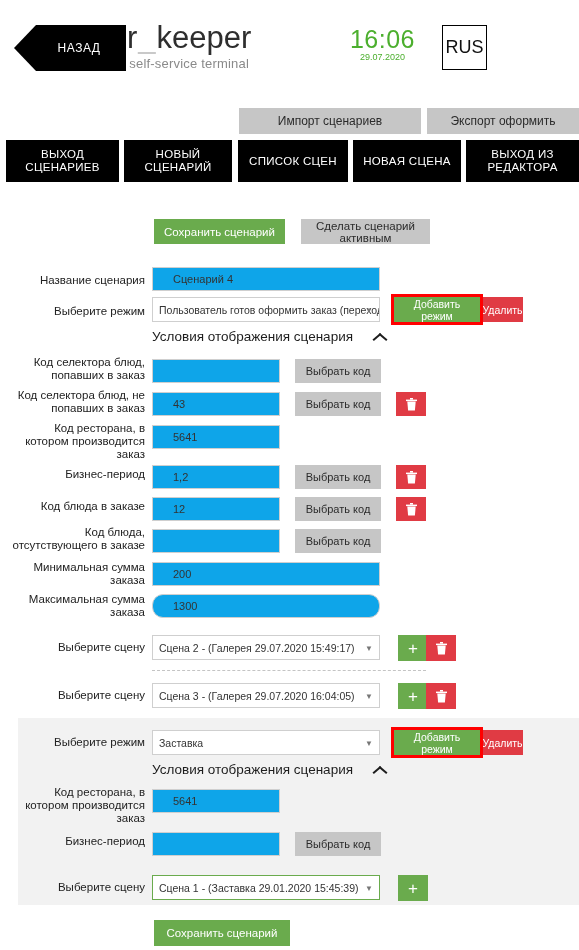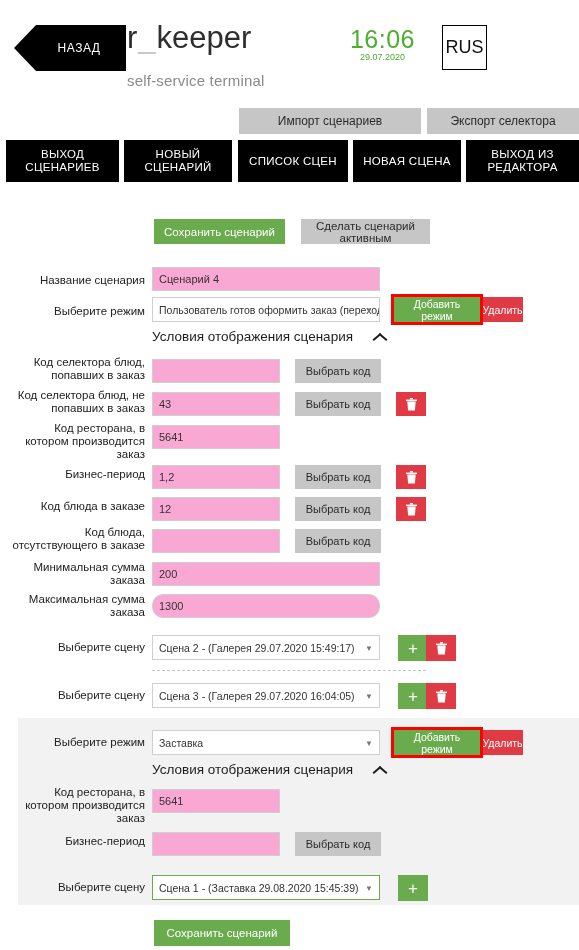--- a/index.html
+++ b/index.html
@@ -22,21 +22,21 @@
     clip-path: polygon(22px 0, 100% 0, 100% 100%, 22px 100%, 0 50%);
     cursor:pointer;
   }
   .back-btn span {
     color:#fff; font-size:12px; letter-spacing:.5px;
     padding-left:18px; font-weight:400;
   }
   .logo { position:absolute; left:127px; top:21px; }
   .logo-main { font-size:31px; color:#2e2e2e; font-weight:400; letter-spacing:0px; line-height:33px; }
   .logo-main .us { color:#c9c9c9; padding:0 1px; }
-  .logo-sub { font-size:15px; color:#8a8a8a; letter-spacing:.2px; margin-top:18px; }
+  .logo-sub { font-size:13px; color:#8a8a8a; letter-spacing:.2px; margin-top:2px; text-align:center; }
 
   .clock { position:absolute; right:86px; top:27px; text-align:center; }
   .clock-time { font-size:25px; color:#4caf2e; line-height:25px; letter-spacing:.5px; }
   .clock-date { font-size:9px; color:#4caf2e; line-height:11px; margin-top:0px; }
   .lang-box {
     position:absolute; right:14px; top:25px;
     width:45px; height:45px; border:1px solid #000;
     display:flex; align-items:center; justify-content:center;
     font-size:18px; color:#111; cursor:pointer; background:#fff;
   }
@@ -78,22 +78,22 @@
   .btn-activate {
     position:absolute; left:301px; top:37px; width:129px; height:25px;
     background:#c6c6c6; color:#2b2b2b; border:none; font-size:11.5px;
     cursor:pointer; font-family:inherit;
   }
   .lbl-wrap { position:absolute; left:10px; width:135px; text-align:right;
     font-size:11.5px; color:#222; line-height:13px; }
 
   .inp {
     position:absolute; left:152px; height:24px;
-    border:1px solid #cfcfcf; background:#f9a8d4;
-    font-size:11px; color:#333; padding:0 6px;
+    border:1px solid #cfcfcf; background:#0ea5e9;
+    font-size:11px; color:#333; padding:0 20px;
     font-family:inherit; outline:none;
   }
   .inp-sm { width:128px; }
   .inp-lg { width:228px; }
 
   .sel {
     position:absolute; left:152px; height:25px; width:228px;
     border:1px solid #cfcfcf; background:#fff;
     font-size:10.5px; color:#333; padding:0 18px 0 6px;
     display:flex; align-items:center; cursor:pointer;
@@ -187,21 +187,21 @@
       <div class="clock-time">16:06</div>
       <div class="clock-date">29.07.2020</div>
     </div>
     <div class="lang-box">
       <span>RUS</span>
     </div>
   </div>
 
   <div class="ie-row">
     <button class="ie-btn ie-import">Импорт сценариев</button>
-    <button class="ie-btn ie-export">Экспорт селектора</button>
+    <button class="ie-btn ie-export">Экспорт оформить</button>
   </div>
 
   <div class="tabs">
     <div class="tab tab-1">
       <div>
         <span>ВЫХОД</span>
         <span>СЦЕНАРИЕВ</span>
       </div>
     </div>
     <div class="tab tab-2">
@@ -348,21 +348,21 @@
 
     <div class="lbl-wrap" style="top:604px;">Код ресторана, в котором производится заказ</div>
     <input class="inp inp-sm" style="top: 607px;" value="5641">
 
     <div class="lbl-wrap" style="top:653px;">Бизнес-период</div>
     <input class="inp inp-sm" style="top: 650px;" value="">
     <button class="btn-code" style="top:650px;">Выбрать код</button>
 
     <div class="lbl-wrap" style="top:699px;">Выберите сцену</div>
     <div class="sel green-border" style="top:693px;">
-      <span>Сцена 1 - (Заставка 29.08.2020 15:45:39)</span>
+      <span>Сцена 1 - (Заставка 29.01.2020 15:45:39)</span>
       <span class="caret">▼</span>
     </div>
     <button class="btn-plus" style="left:398px; top:693px;">
       <span>+</span>
     </button>
 
     <button class="btn-save-bottom" style="top:738px;">Сохранить сценарий</button>
   </div>
 
 </div>

